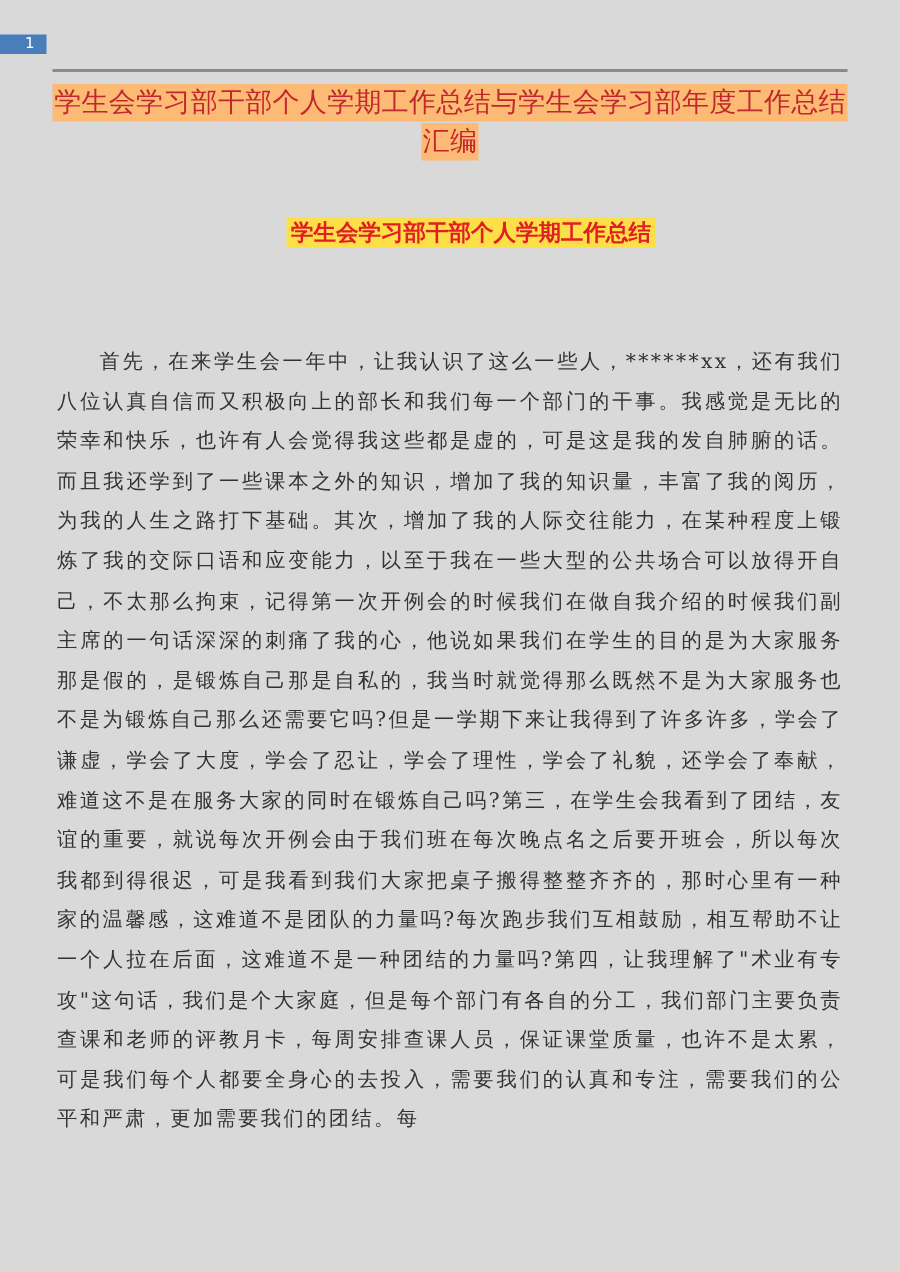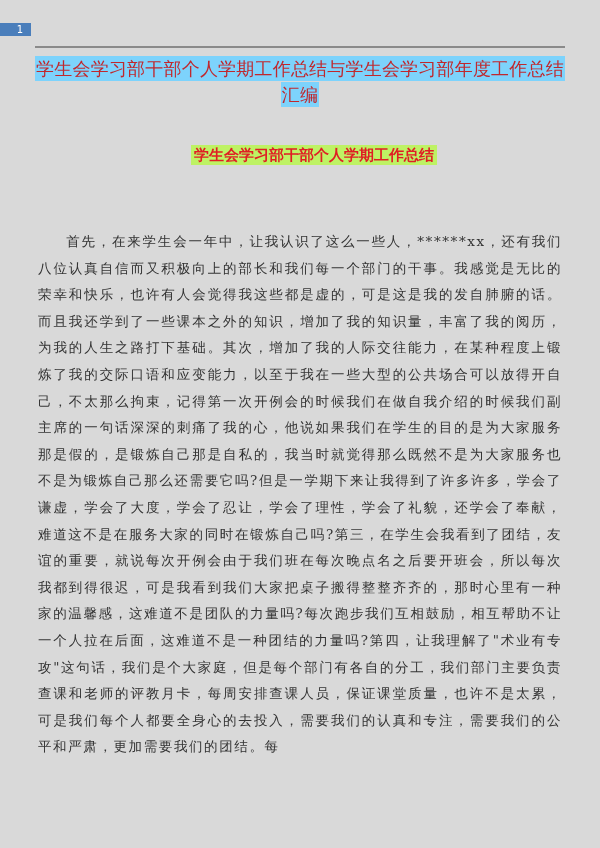--- a/index.html
+++ b/index.html
@@ -43,38 +43,38 @@
       left: 30px;
       top: 56px;
       width: 540px;
       text-align: center;
       font-size: 18px;
       line-height: 26px;
       color: #c0282d;
       letter-spacing: 0.2px;
     }
     .title span {
-      background: #7dd3fc;
+      background: #fdba74;
       padding: 2px 1px;
       -webkit-box-decoration-break: clone;
       box-decoration-break: clone;
     }
     .subtitle {
       position: absolute;
       left: 0;
       top: 144px;
       width: 600px;
       text-align: center;
       font-size: 15px;
       line-height: 22px;
       font-weight: bold;
       color: #e01e24;
     }
     .subtitle span {
-      background: #bef264;
+      background: #fde047;
       padding: 1px 3px;
       margin-left: 28px;
     }
     .body-text {
       position: absolute;
       left: 38px;
       top: 202px;
       width: 524px;
       font-size: 13.5px;
       line-height: 26.6px;

